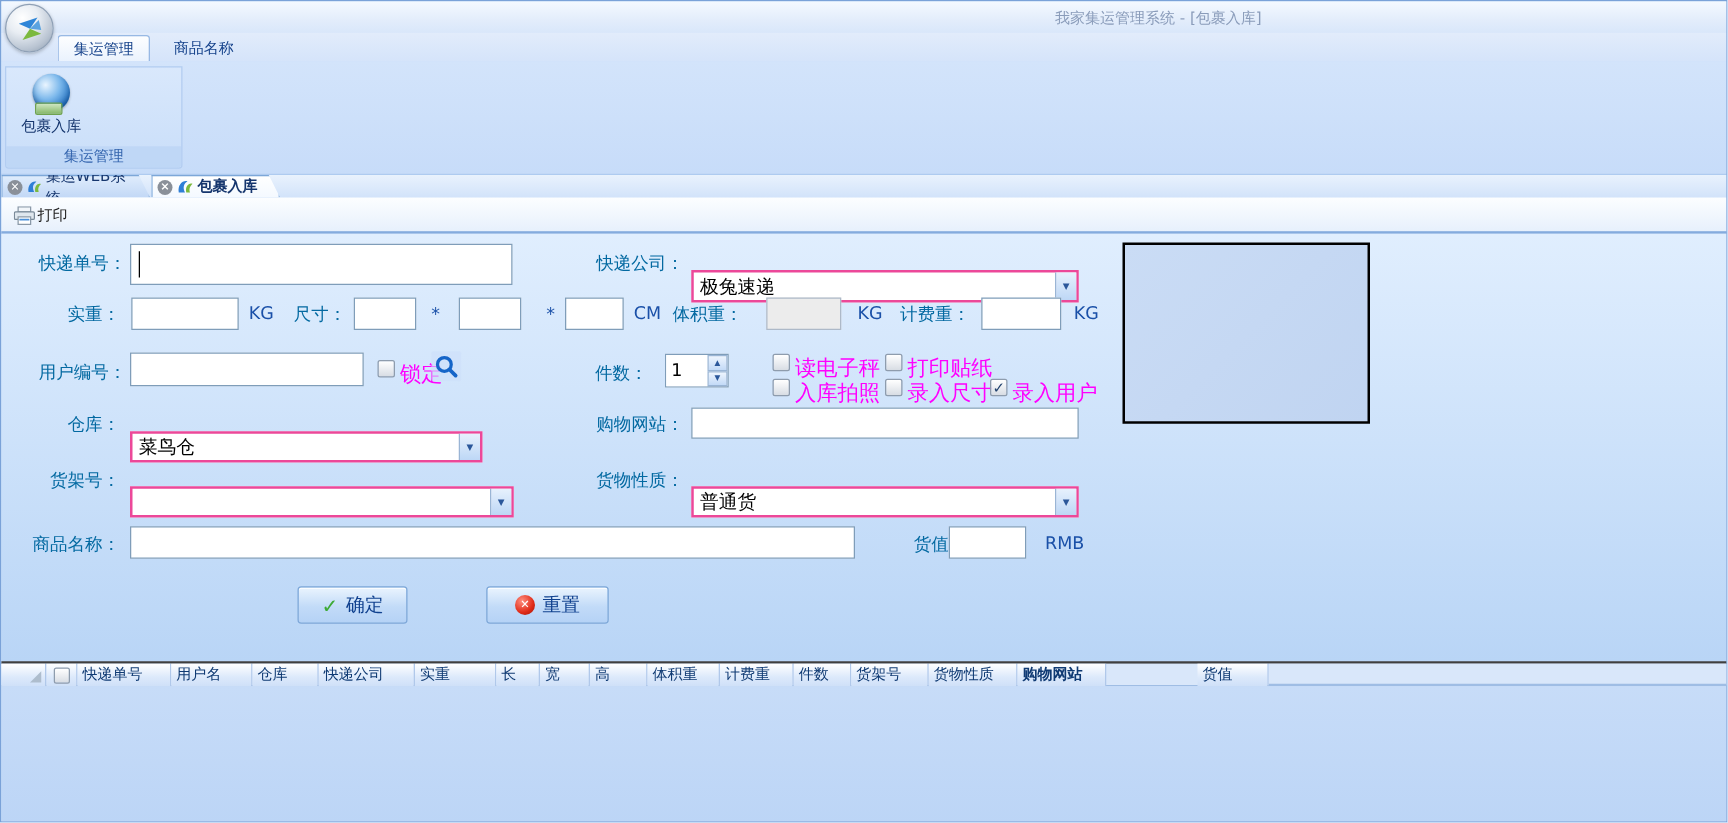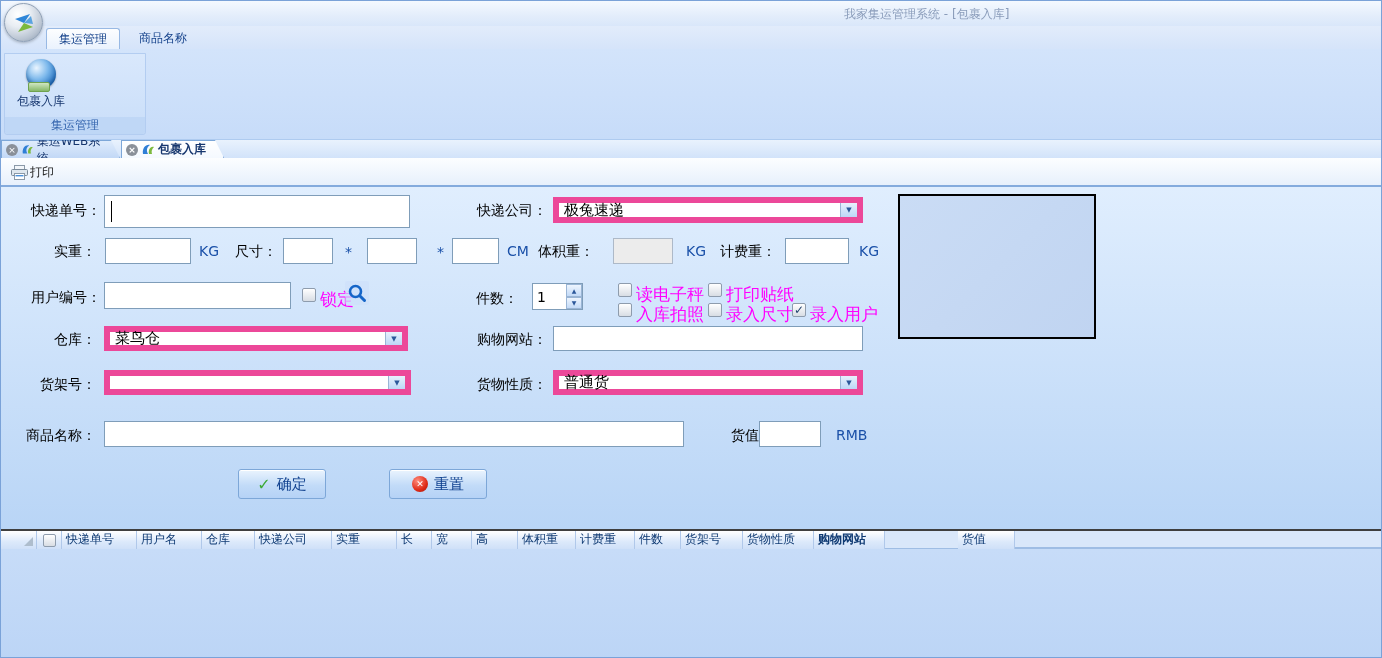--- a/index.html
+++ b/index.html
@@ -60,27 +60,27 @@
 
   
   .toolbar { position:absolute; left:0; top:157px; width:1382px; height:29px;
              background:linear-gradient(#fcfeff,#e7f0fc); border-bottom:2px solid #84abdd; }
   .print-btn { position:absolute; left:6px; top:4px; height:20px; display:flex; align-items:center; gap:2px;
                color:#1c1c1c; font-size:12px; padding:0 4px; cursor:pointer; }
 
   
   .formpanel { position:absolute; left:0; top:186px; width:1382px; height:342px;
                background:linear-gradient(#e0eefe,#b9d5f6); }
-  .flabel { position:absolute; color:#000000; font-size:14px; text-align:right; white-space:nowrap; }
+  .flabel { position:absolute; color:#0369a1; font-size:14px; text-align:right; white-space:nowrap; }
   .funit  { position:absolute; color:#1a50a8; font-size:14px; white-space:nowrap; }
   .tbox { position:absolute; border:1px solid #7f9db9; background:#fff; font-size:14px;
           padding:0 4px; font-family:"DejaVu Sans","Liberation Sans",sans-serif; color:#000; }
   .tbox:disabled { background:#ececec; border-color:#adb9c8; }
-  .combo { position:absolute; border:6px solid #ec4899; background:#fff; display:flex;
-           align-items:center; cursor:default; }
+  .combo { position:absolute; border:2px solid #ec4899; background:#fff; display:flex;
+           align-items:center; cursor:default;margin-top:19px; }
   .combo .val { flex:1; padding:0 5px; font-size:15px; color:#000; overflow:hidden; white-space:nowrap; }
   .combo .arrow { width:17px; align-self:stretch; border-left:1px solid #9ab5d5;
                   background:linear-gradient(#e7f1fd,#bdd7f6); color:#2b579a; font-size:7px;
                   display:flex; align-items:center; justify-content:center; cursor:pointer; }
   .cb { position:absolute; width:14px; height:14px; border:1px solid #8e9cad; border-radius:2px;
         background:linear-gradient(#ffffff,#d8dde4); cursor:pointer; }
   .cb .tick { display:none; color:#21426e; font-size:12px; font-weight:bold; line-height:12px; margin-left:1px; }
   .cb.on .tick { display:block; }
   .cblabel { position:absolute; color:#ff00ff; font-size:17px; white-space:nowrap; cursor:default; }
   .spinner { position:absolute; left:531px; top:282px; width:51px; height:27px; border:1px solid #7f9db9; background:#fff; }
@@ -238,21 +238,21 @@
   <span class="cb" style="left:617px;top:302px;"></span>
   <span class="cblabel" style="left:635px;top:302px;">入库拍照</span>
   <span class="cb" style="left:707px;top:302px;"></span>
   <span class="cblabel" style="left:725px;top:302px;">录入尺寸</span>
   <span class="cb on" style="left:791px;top:302px;">
       <span class="tick">✓</span>
     </span>
   <span class="cblabel" style="left:809px;top:302px;">录入用户</span>
 
   <span class="flabel" style="left:10px;top:330px;width:85px;">仓库：</span>
-  <div class="combo" style="left:103px;top:325px;width:304px;height:25px;align-items:center;">
+  <div class="combo" style="left:103px;top:325px;width:282px;height:25px;align-items:center;">
     <span class="val">菜鸟仓</span>
     <span class="arrow">▼</span>
   </div>
   <span class="flabel" style="left:446px;top:330px;width:100px;">购物网站：</span>
   <input class="tbox" style="left: 552px; top: 325px; width: 310px; height: 25px;">
 
   <span class="flabel" style="left:10px;top:375px;width:85px;">货架号：</span>
   <div class="combo" style="left:103px;top:369px;width:307px;height:25px;">
     <span class="val"></span>
     <span class="arrow">▼</span>

